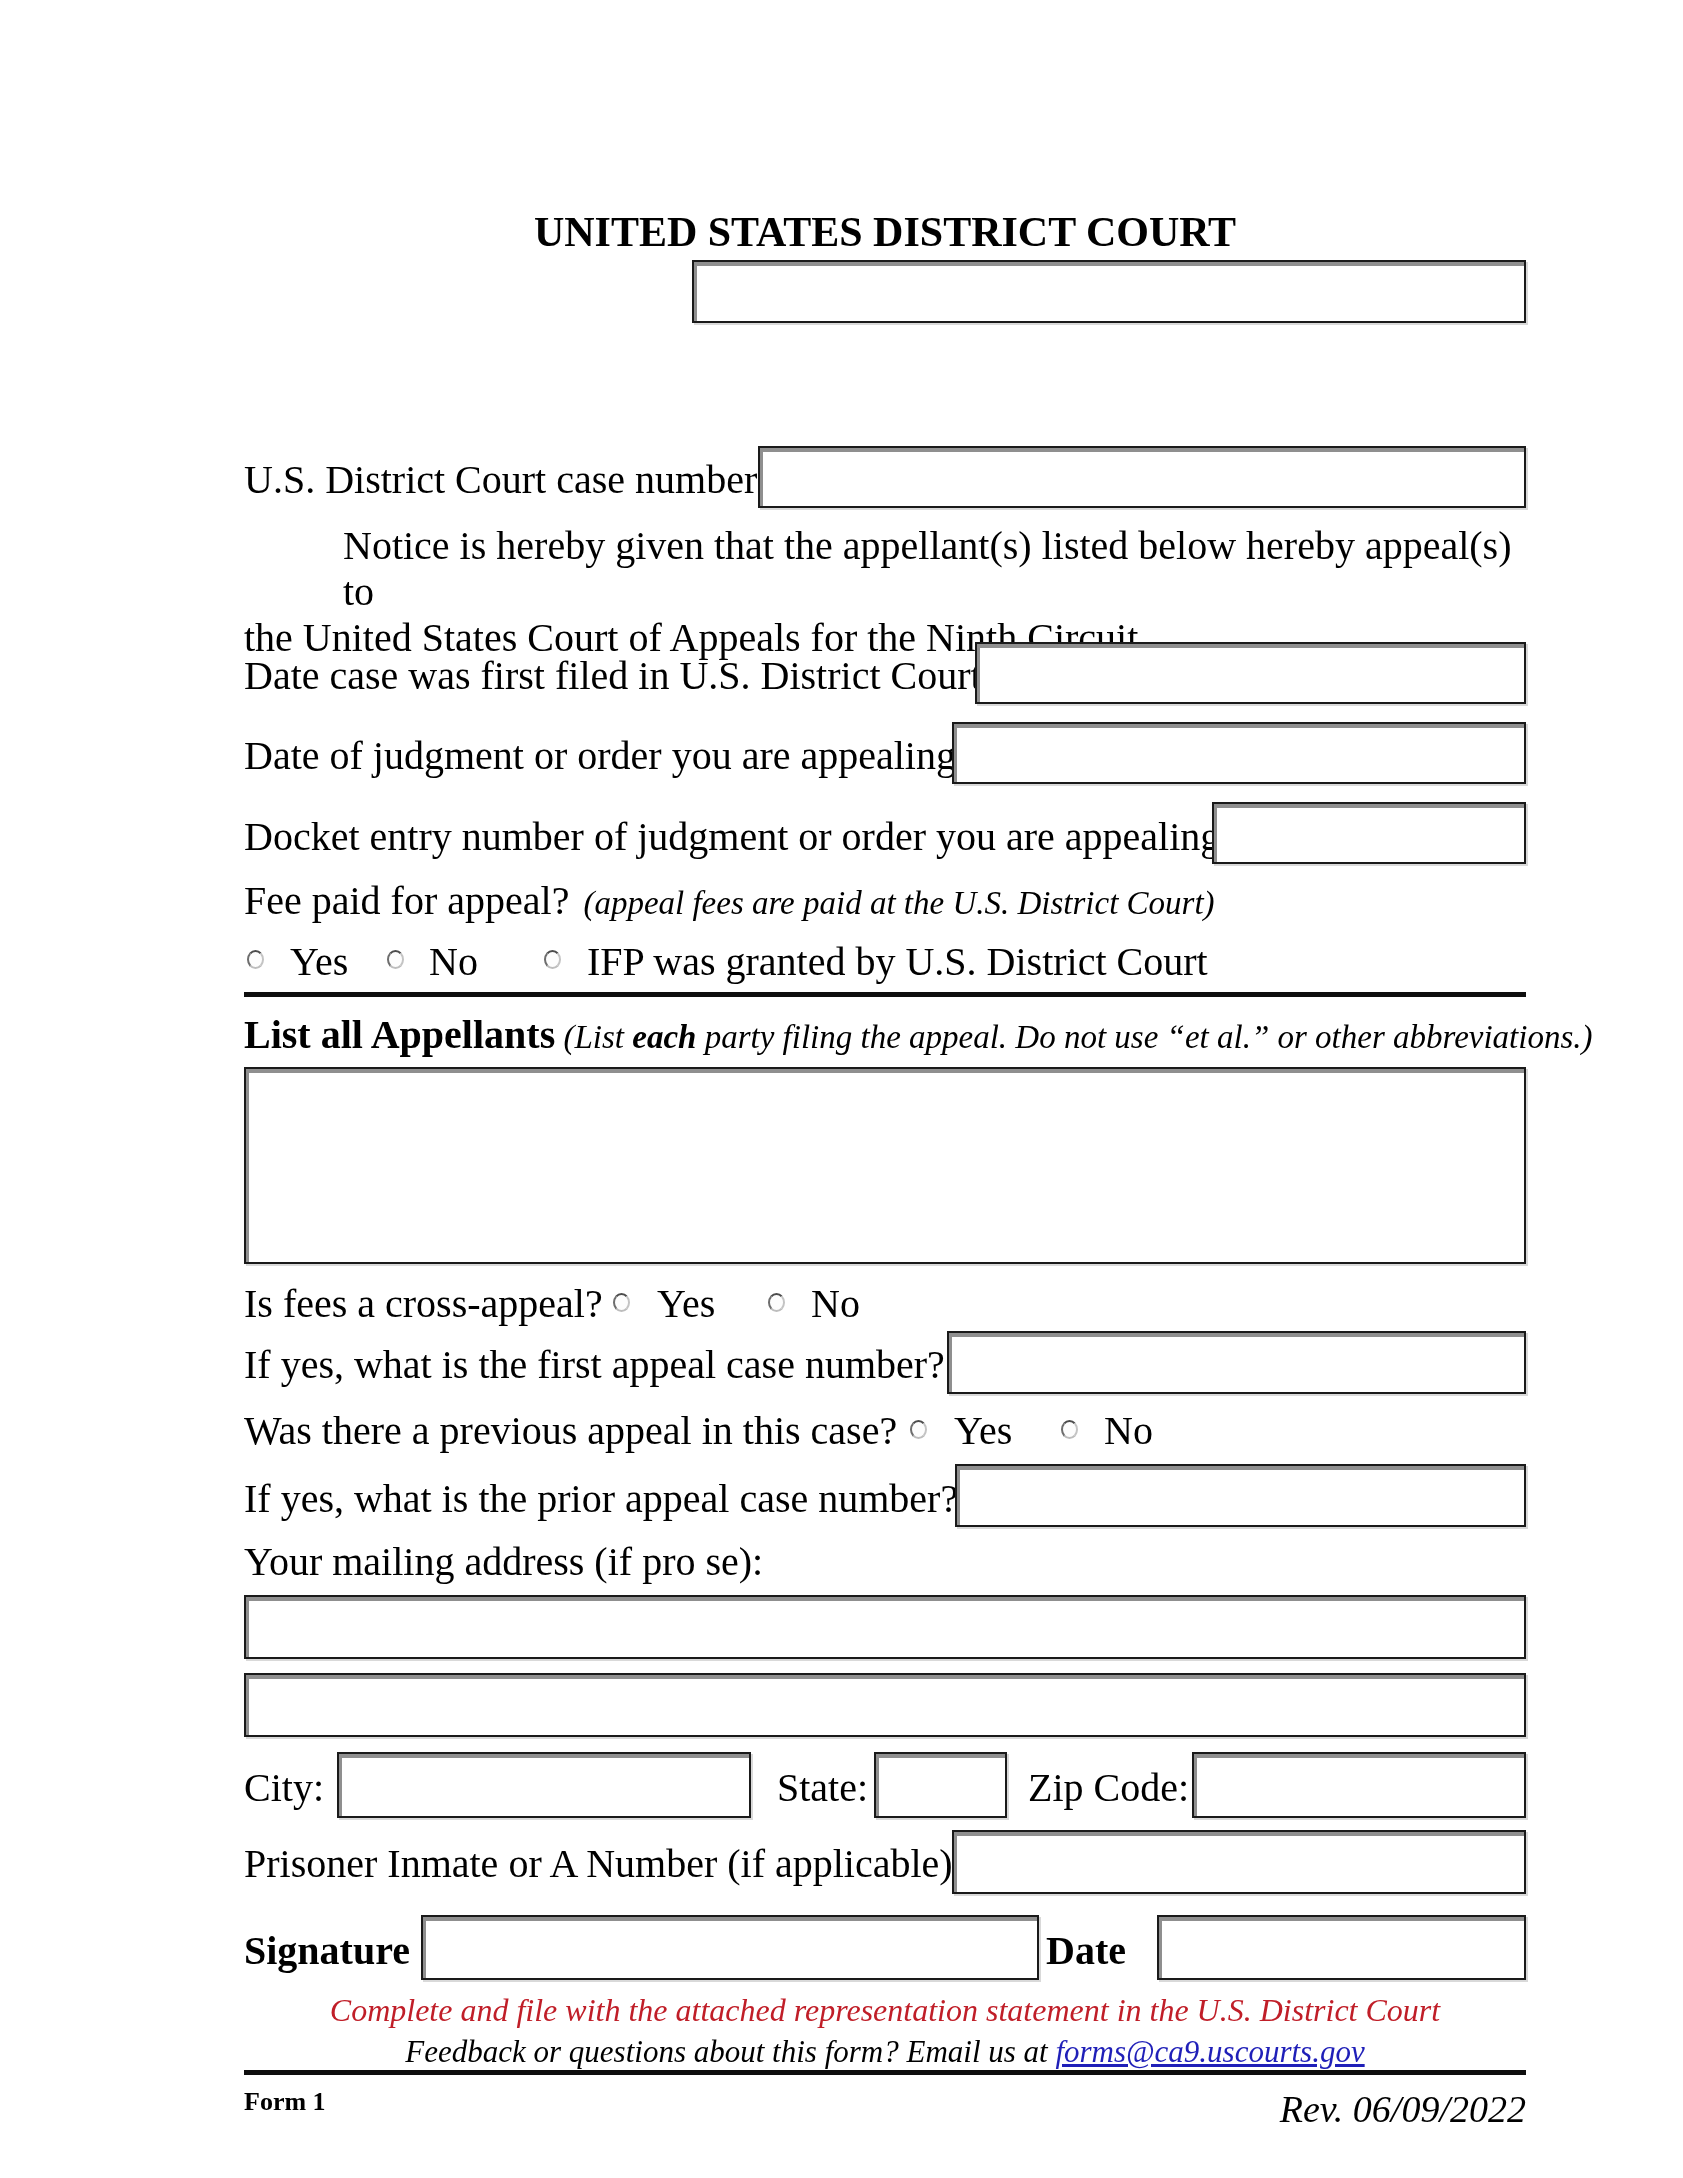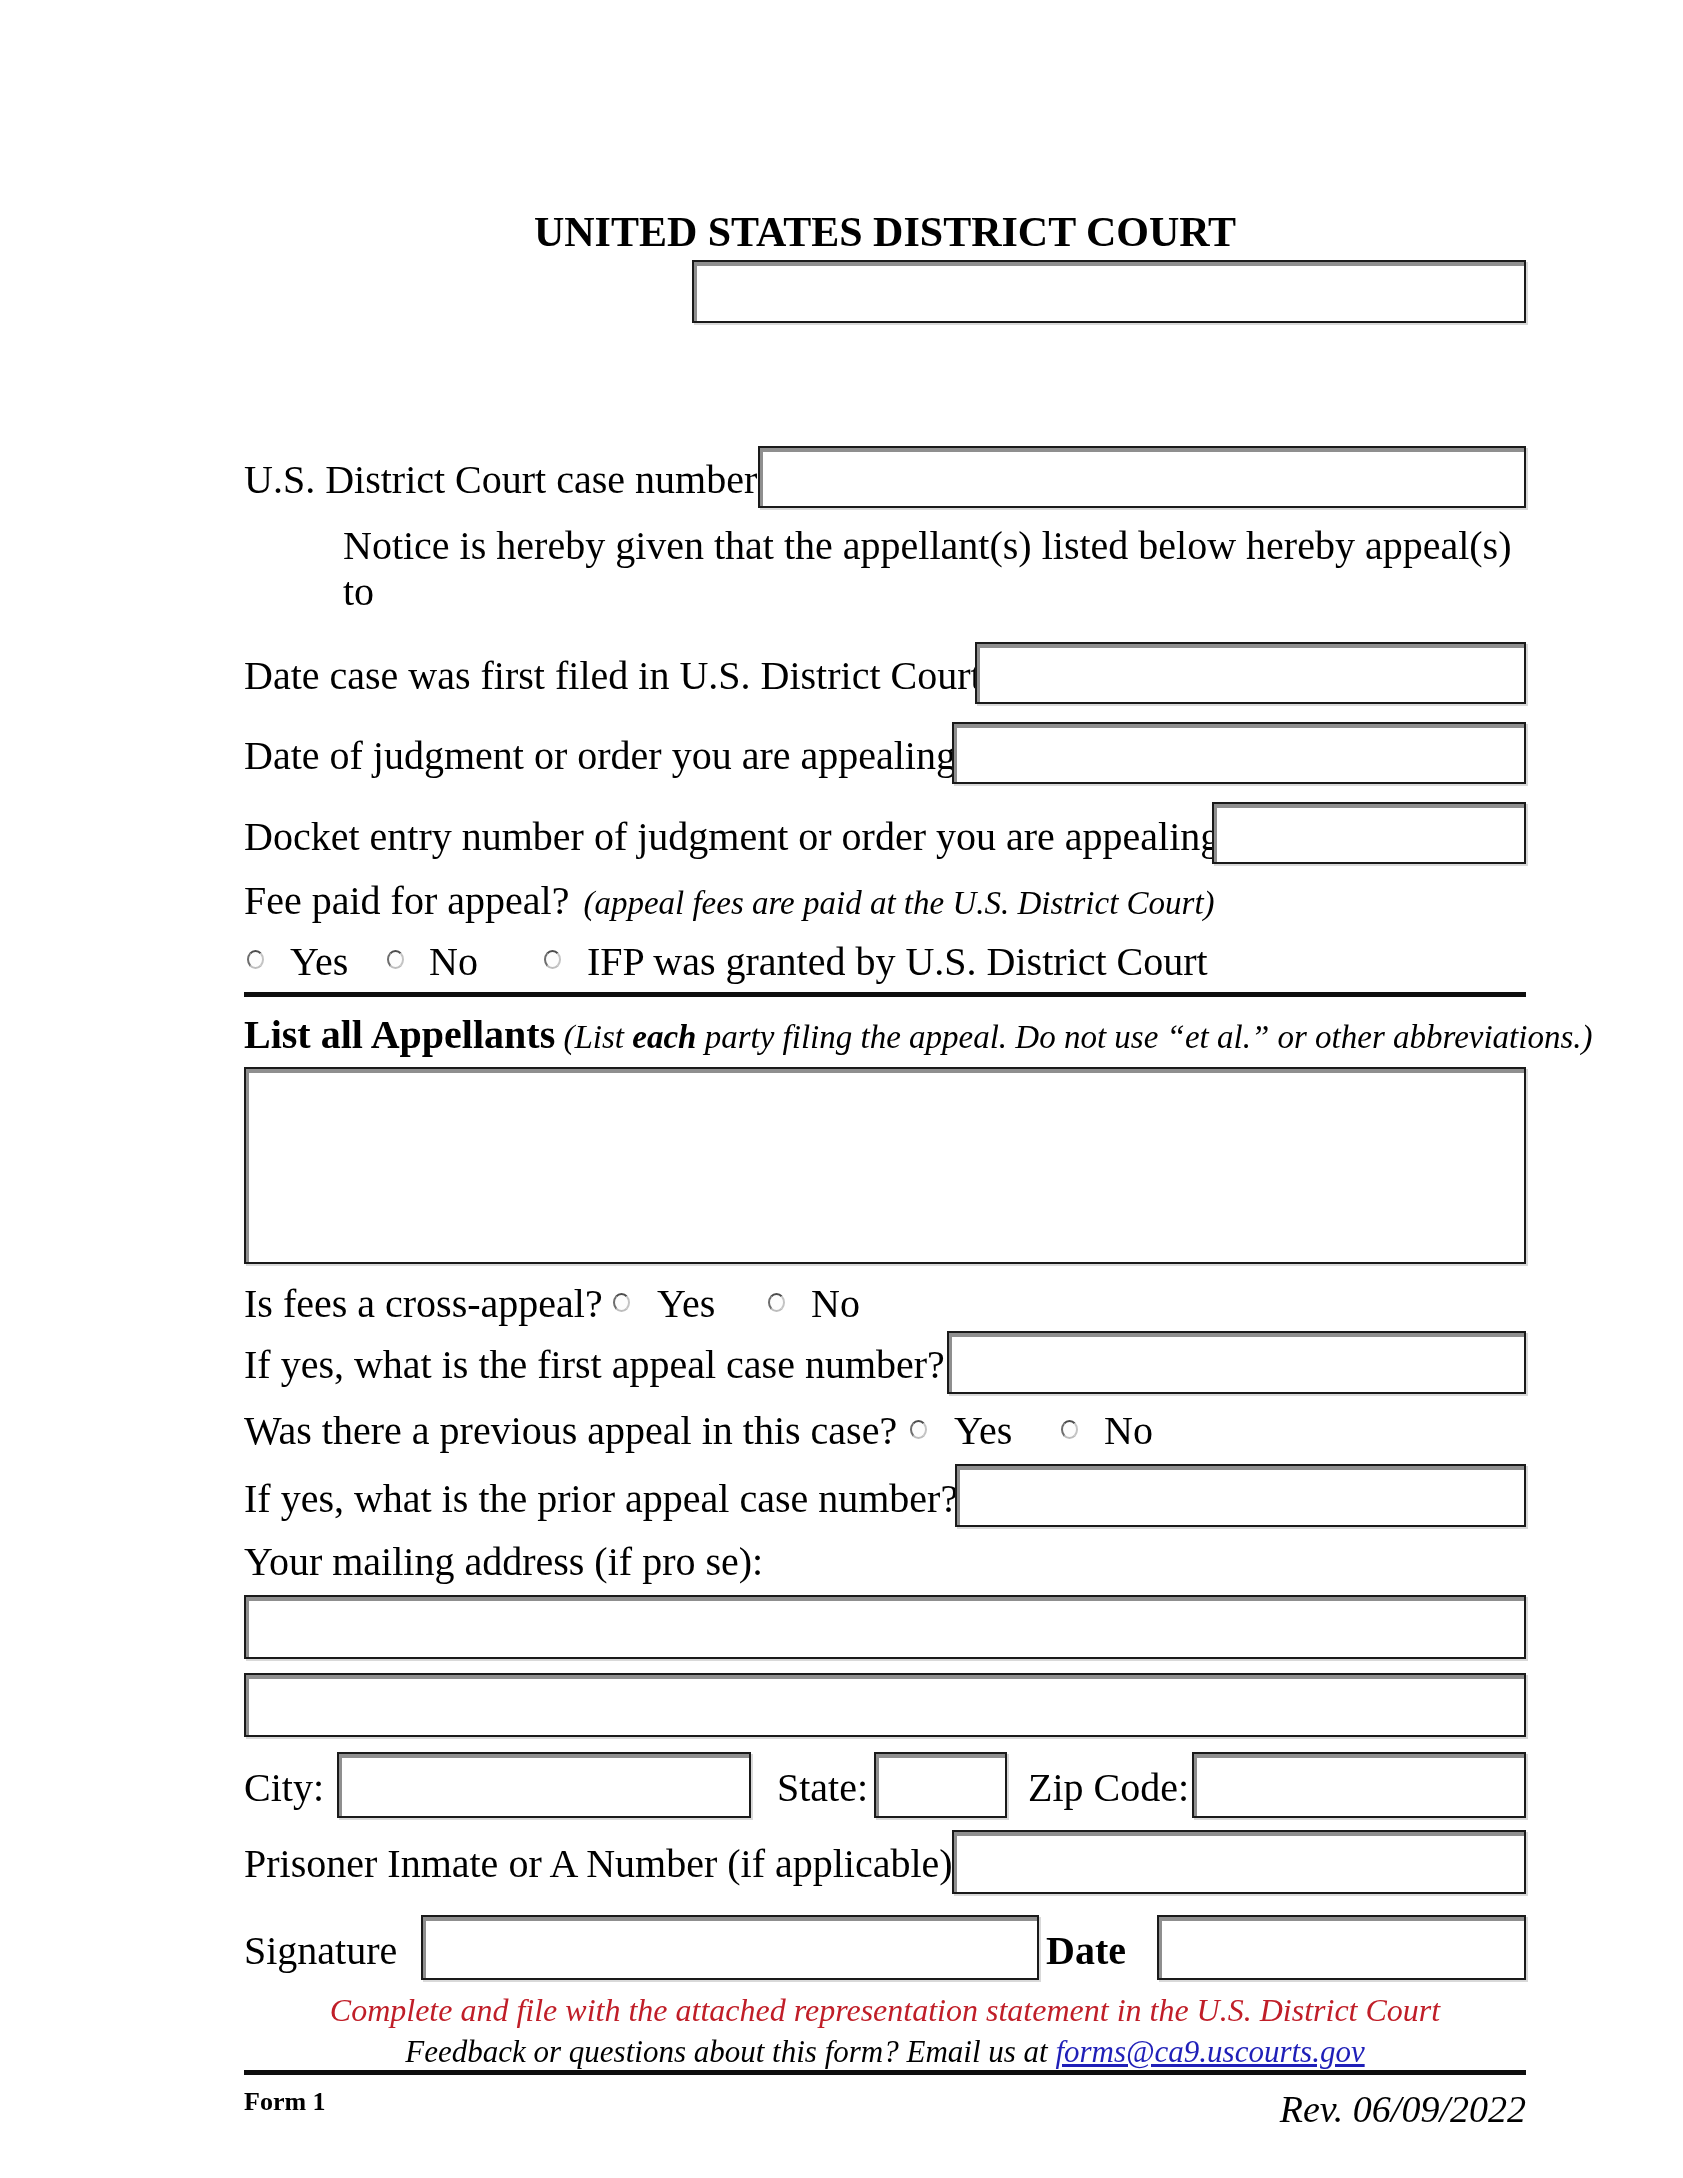--- a/index.html
+++ b/index.html
@@ -71,21 +71,21 @@
   #addr1-input{left:203px;top:1595px;width:1282px;height:64px;}
   #addr2-input{left:203px;top:1673px;width:1282px;height:64px;}
   #city-label{left:203px;top:1765px;}
   #city-input{left:296px;top:1752px;width:414px;height:66px;}
   #state-label{left:736px;top:1765px;}
   #state-input{left:833px;top:1752px;width:133px;height:66px;}
   #zip-label{left:987px;top:1765px;}
   #zip-input{left:1151px;top:1752px;width:334px;height:66px;}
   #prisoner-label{left:203px;top:1841px;}
   #prisoner-input{left:911px;top:1830px;width:574px;height:64px;}
-  #signature-label{left:203px;top:1928px;font-weight:normal;}
+  #signature-label{left:203px;top:1928px;font-weight:bold;}
   #signature-input{left:380px;top:1915px;width:618px;height:65px;}
   #date-label{left:1005px;top:1928px;font-weight:bold;}
   #date-input{left:1116px;top:1915px;width:369px;height:65px;}
   #instruction-line{left:203px;top:1992px;width:1282px;font-size:32px;font-style:italic;}
   #feedback-line{left:203px;top:2034px;width:1282px;font-size:31px;font-style:italic;}
   #rule-bottom{top:2070px;}
   #form-name{left:203px;top:2087px;font-size:26px;font-weight:bold;}
   #revision{right:198px;top:2087px;font-size:38px;font-style:italic;}
 </style>
 </head>
@@ -96,20 +96,21 @@
   <div id="court-title" class="abs center">UNITED STATES DISTRICT COURT</div>
 
   <input id="district-input" class="box" type="text" style="">
 
 
   <div id="case-label" class="abs lbl">U.S. District Court case number:</div>
   <input id="case-input" class="box" type="text" style="">
 
   <div id="notice-para" class="abs">
     <div id="notice-line1">Notice is hereby given that the appellant(s) listed below hereby appeal(s) to</div>
+    <div>the United States Court of Appeals for the Ninth Circuit.</div>
   </div>
 
   <div id="date-filed-label" class="abs lbl">Date case was first filed in U.S. District Court:</div>
   <input id="date-filed-input" class="box" type="text" style="">
 
   <div id="date-judgment-label" class="abs lbl">Date of judgment or order you are appealing:</div>
   <input id="date-judgment-input" class="box" type="text" style="">
 
   <div id="docket-label" class="abs lbl">Docket entry number of judgment or order you are appealing:</div>
   <input id="docket-input" class="box" type="text" style="">

